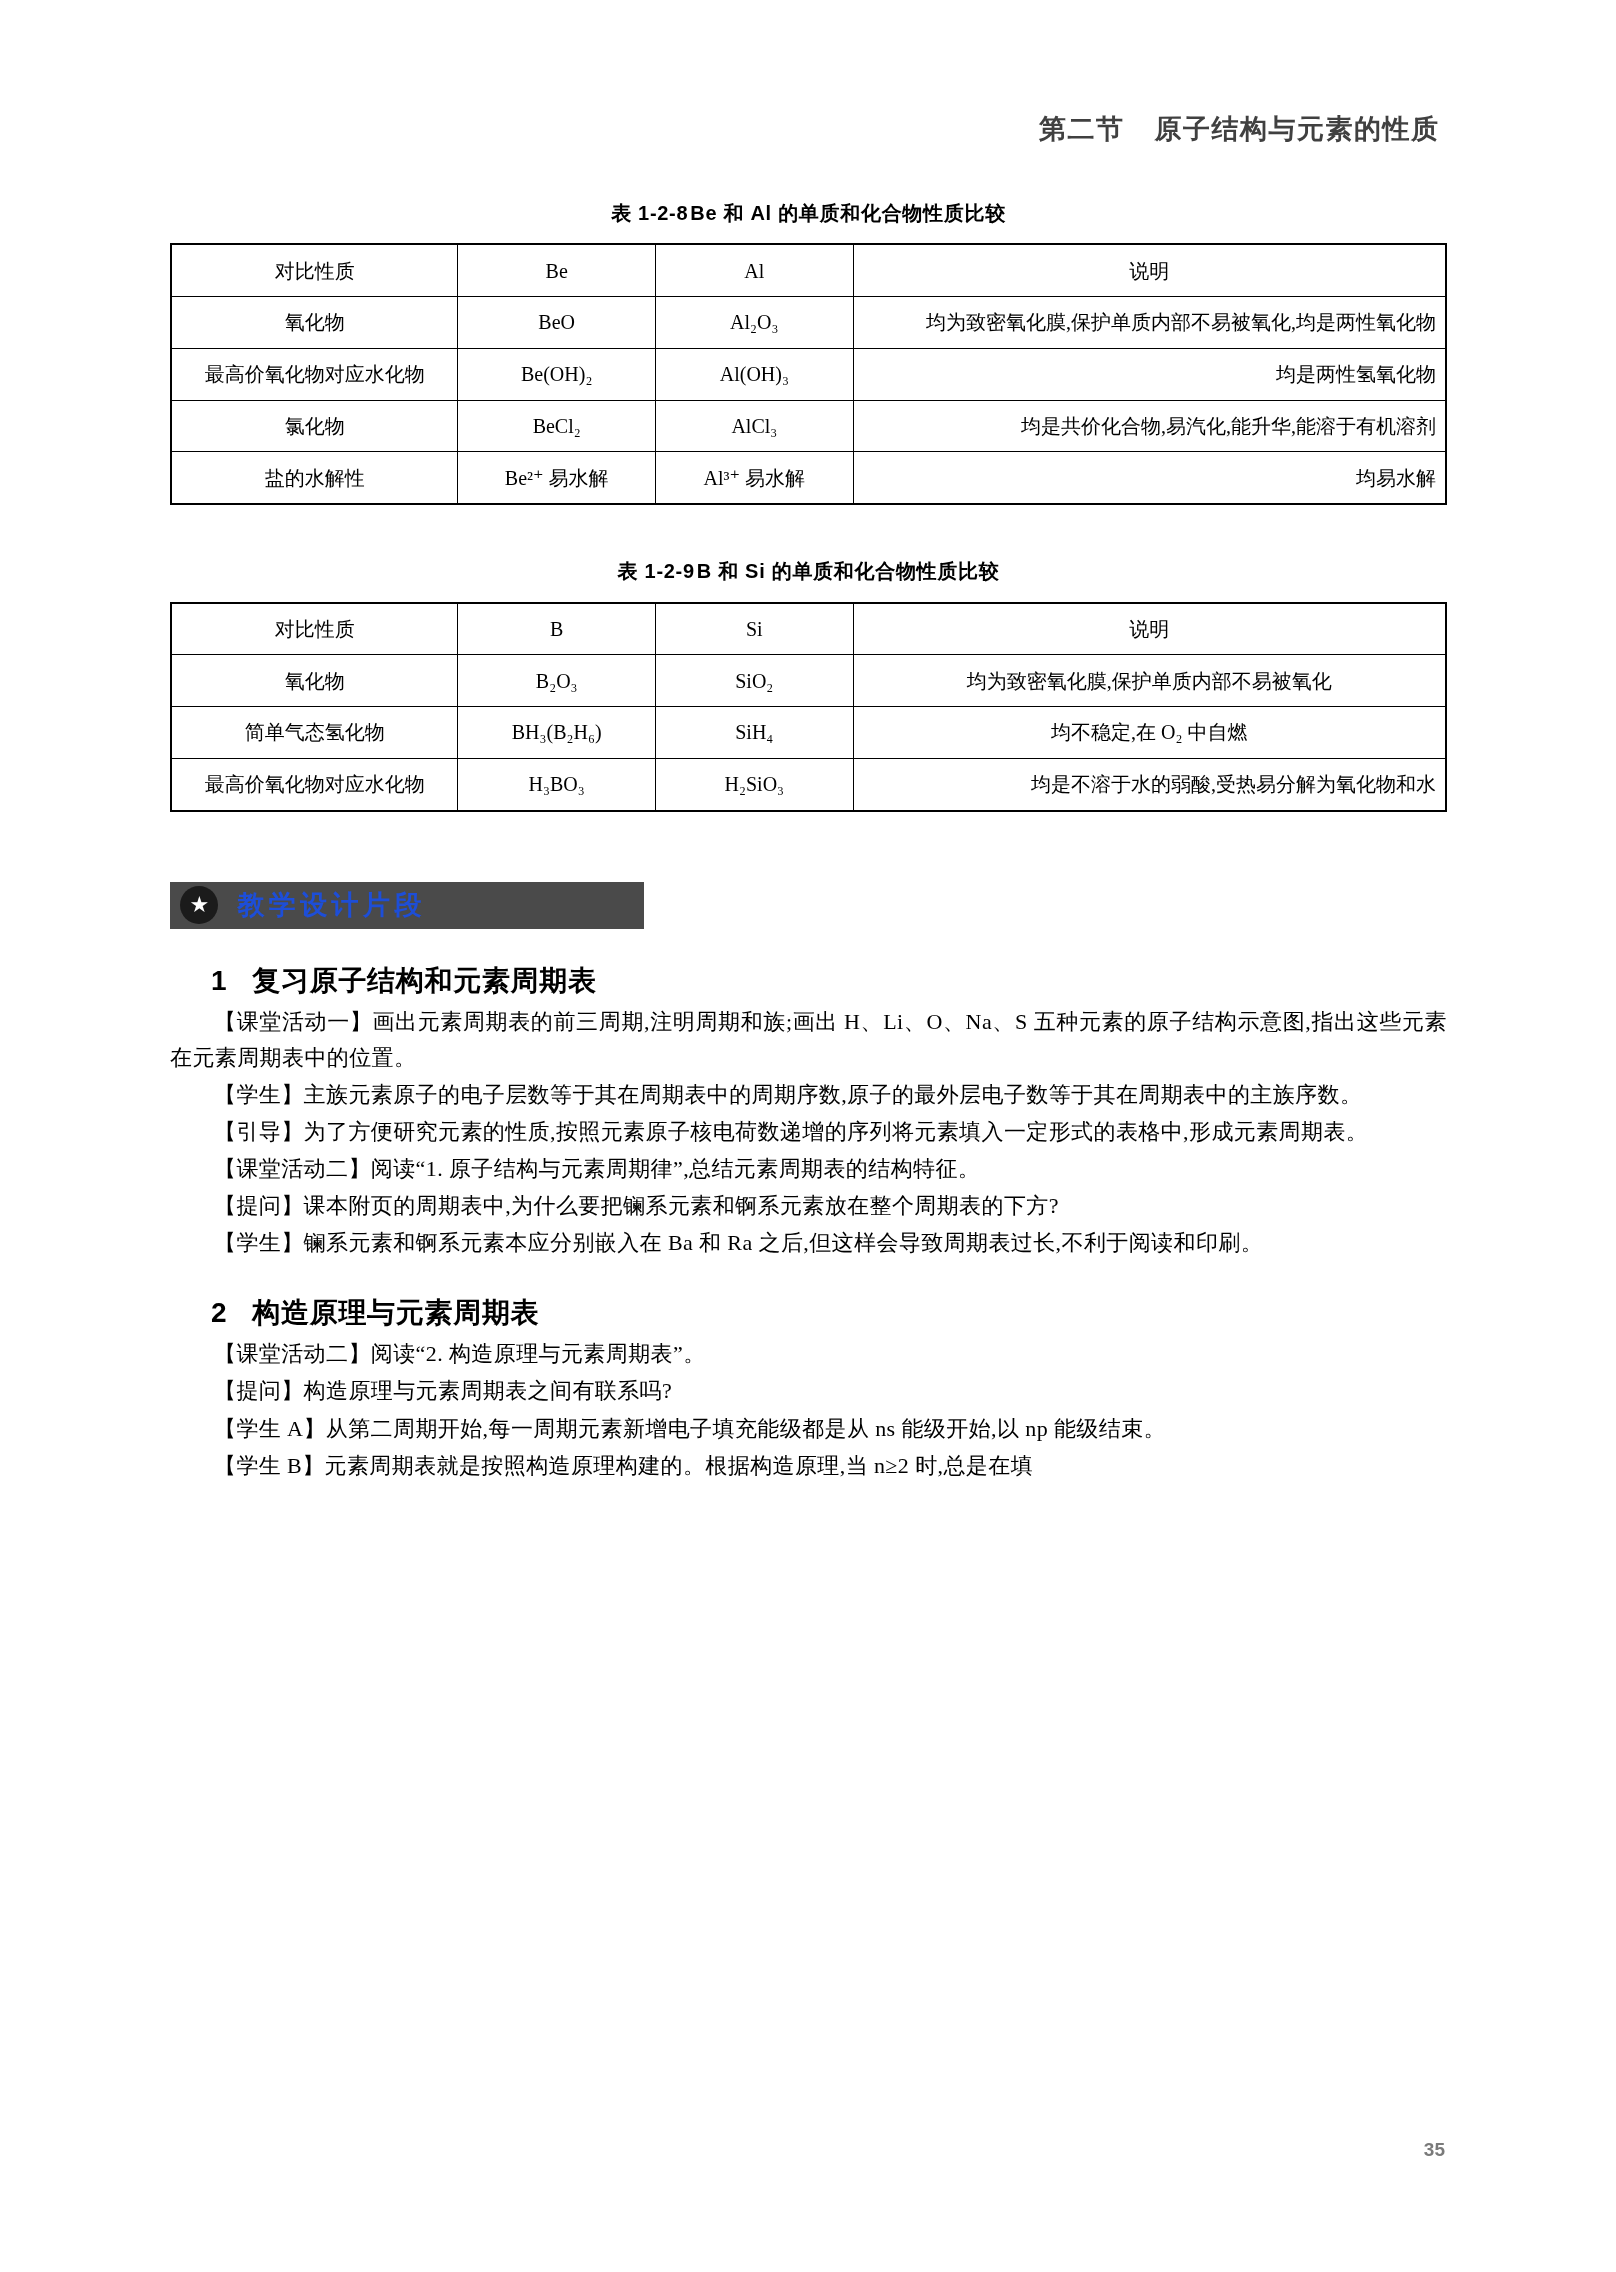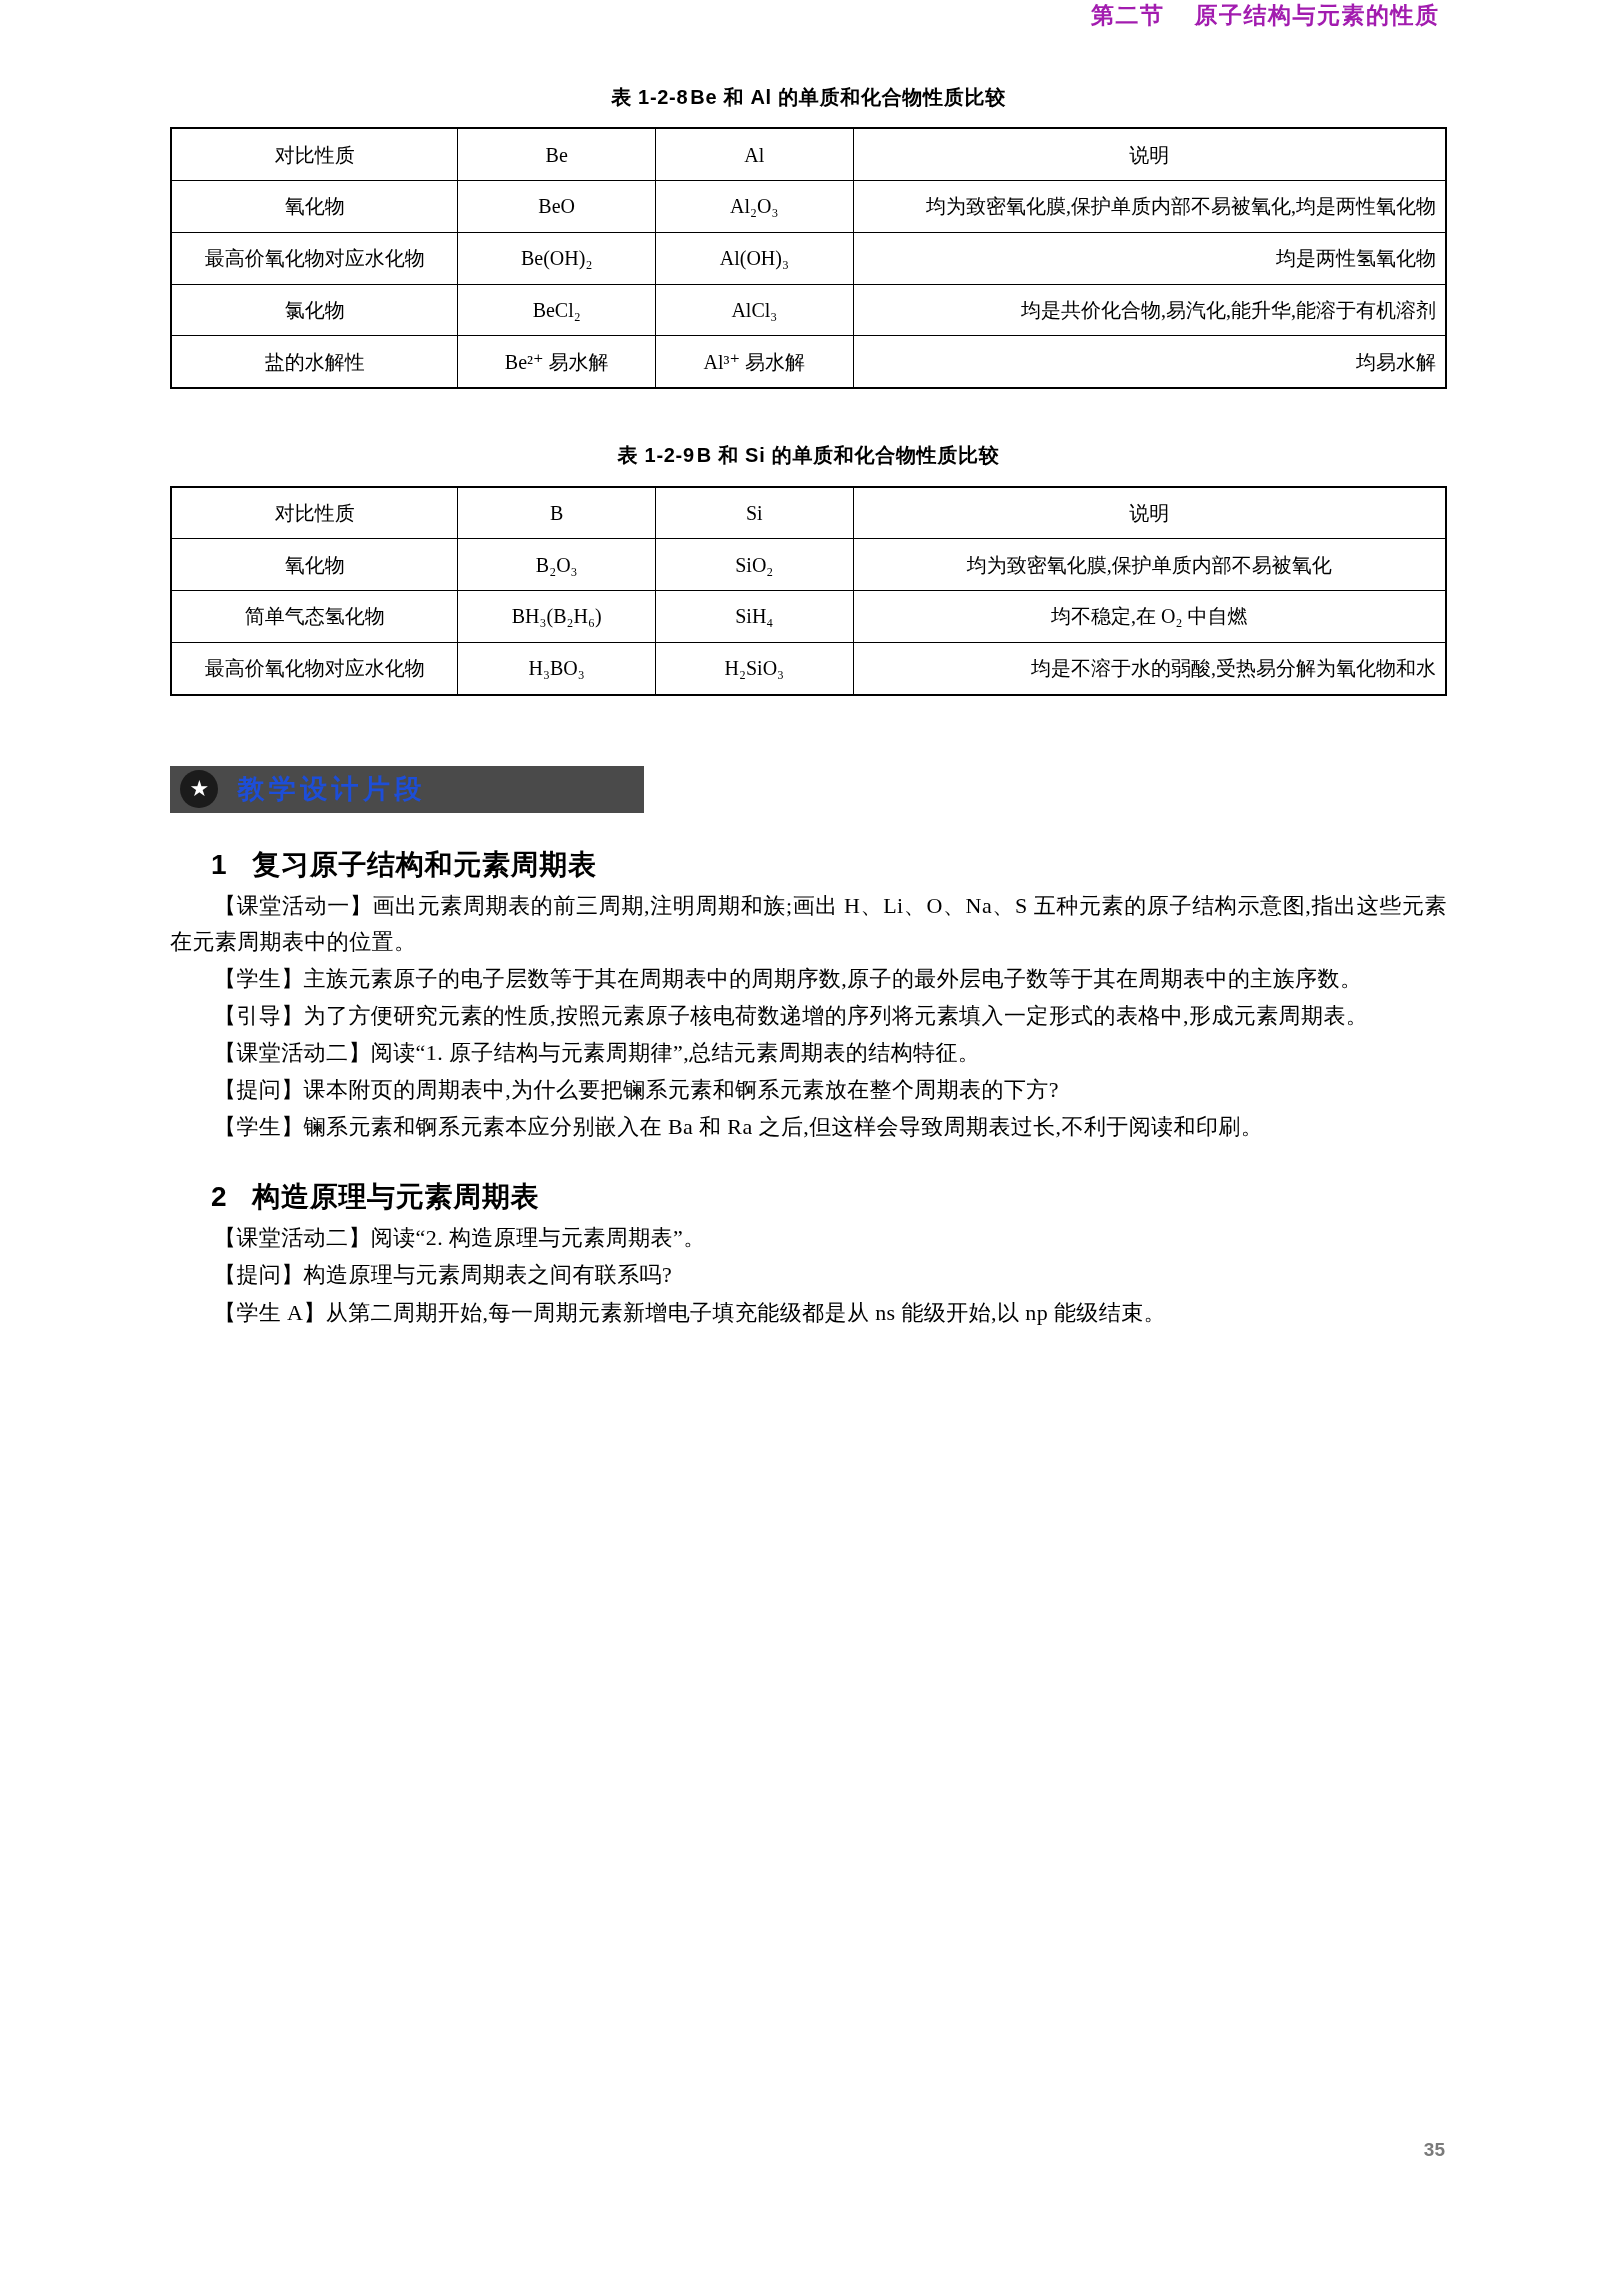--- a/index.html
+++ b/index.html
@@ -17,26 +17,27 @@
   }
   .page {
     position: relative;
     width: 1617px;
     height: 2273px;
     box-sizing: border-box;
     padding: 0 170px;
   }
   
   .header {
+    padding-top: 111px;
     text-align: right;
     font-family: "Liberation Sans", sans-serif;
     font-weight: bold;
-    font-size: 23px;
+    font-size: 27px;
     letter-spacing: 1.5px;
-    color: #a21caf;
+    color: #404040;
     padding-right: 7.4px;
   }
   .header .sec {
     margin-right: 30px;
   }
   
   .table-caption {
     text-align: center;
     font-family: "Liberation Sans", sans-serif;
     font-weight: bold;
@@ -257,17 +258,18 @@
   <p class="para">【课堂活动二】阅读“1. 原子结构与元素周期律”,总结元素周期表的结构特征。</p>
   <p class="para">【提问】课本附页的周期表中,为什么要把镧系元素和锕系元素放在整个周期表的下方?</p>
   <p class="para">【学生】镧系元素和锕系元素本应分别嵌入在 Ba 和 Ra 之后,但这样会导致周期表过长,不利于阅读和印刷。</p>
 
   <div class="sub-head">
     <span class="n">2</span><span>构造原理与元素周期表</span>
   </div>
   <p class="para">【课堂活动二】阅读“2. 构造原理与元素周期表”。</p>
   <p class="para">【提问】构造原理与元素周期表之间有联系吗?</p>
   <p class="para">【学生 A】从第二周期开始,每一周期元素新增电子填充能级都是从 ns 能级开始,以 np 能级结束。</p>
+  <p class="para">【学生 B】元素周期表就是按照构造原理构建的。根据构造原理,当 n≥2 时,总是在填</p>
 
   <div class="page-number">35</div>
 
 </div>
 
 
 </body></html>

